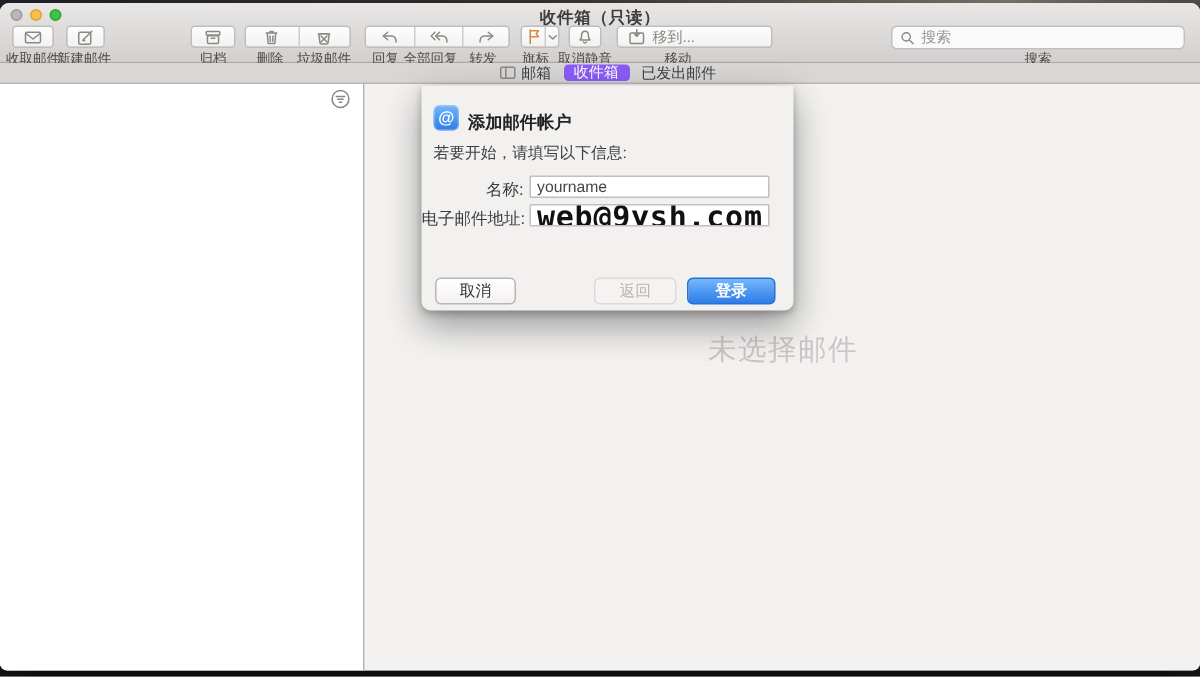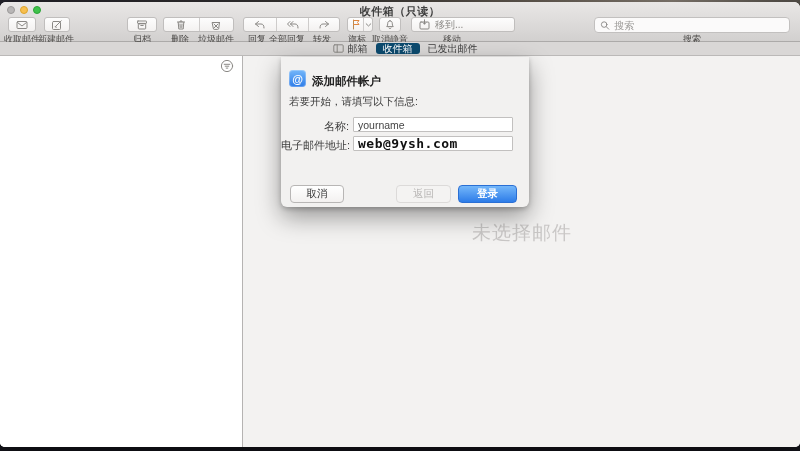--- a/index.html
+++ b/index.html
@@ -65,21 +65,21 @@
   }
   .searchbox input::placeholder{ color:#9a9896; }
   
   .favbar{
     position:absolute; left:0; top:40px; width:100%; height:14px;
     background:#d9d7d6; border-bottom:1px solid #bbb9b8;
     display:flex; align-items:center; font-size:10px; color:#3d3d3d;justify-content:center;
   }
   .fav-item{ display:flex; align-items:center; gap:4px; margin-left:10px; white-space:nowrap; }
   .fav-pill{
-    background:#0c4a6e; color:#fff; border-radius:3px;
+    background:#8b5cf6; color:#fff; border-radius:3px;
     padding:0 7px; height:11px; line-height:11px; margin-left:8px;
   }
   .fav-plain{ margin-left:8px; }
   
   .content{ position:absolute; left:0; top:54px; width:100%; height:391px; background:#f3f2f1; }
   .sidebar{
     position:absolute; left:0; top:0; width:243px; height:100%;
     background:#ffffff; border-right:1px solid #b5b3b2;
   }
   .sort-row{
@@ -114,21 +114,21 @@
     position:absolute; left:0; top:2px; width:68px; text-align:right;
     font-size:11px; color:#3c3c3c; white-space:nowrap;
   }
   .fld{
     position:absolute; left:72px; top:0; width:160px; height:15px;
     border:1px solid #c2c0bf; background:#fff; border-radius:1px;
     font-size:10.5px; color:#454545; padding:0 4px; font-family:inherit; outline:none;
   }
   .fld.bold-mono{
     font-family:"DejaVu Sans Mono", monospace; font-weight:bold;
-    font-size:13px; color:#111; letter-spacing:.5px;
+    font-size:20px; color:#111; letter-spacing:.5px;
   }
   .fld.pwd{
     font-family:"DejaVu Sans Mono", monospace; font-weight:bold;
     font-size:12px; color:#111; letter-spacing:.5px;
     border:1px solid #5d94de; box-shadow:0 0 0 2.5px var(--focus_ring);
   }
   .dbtn{
     position:absolute; top:128px; height:18px; border-radius:4px;
     font-size:10.5px; display:flex; align-items:center; justify-content:center;
     border:1px solid #b8b6b5; background:linear-gradient(#ffffff,#f3f1f0); color:#333;

